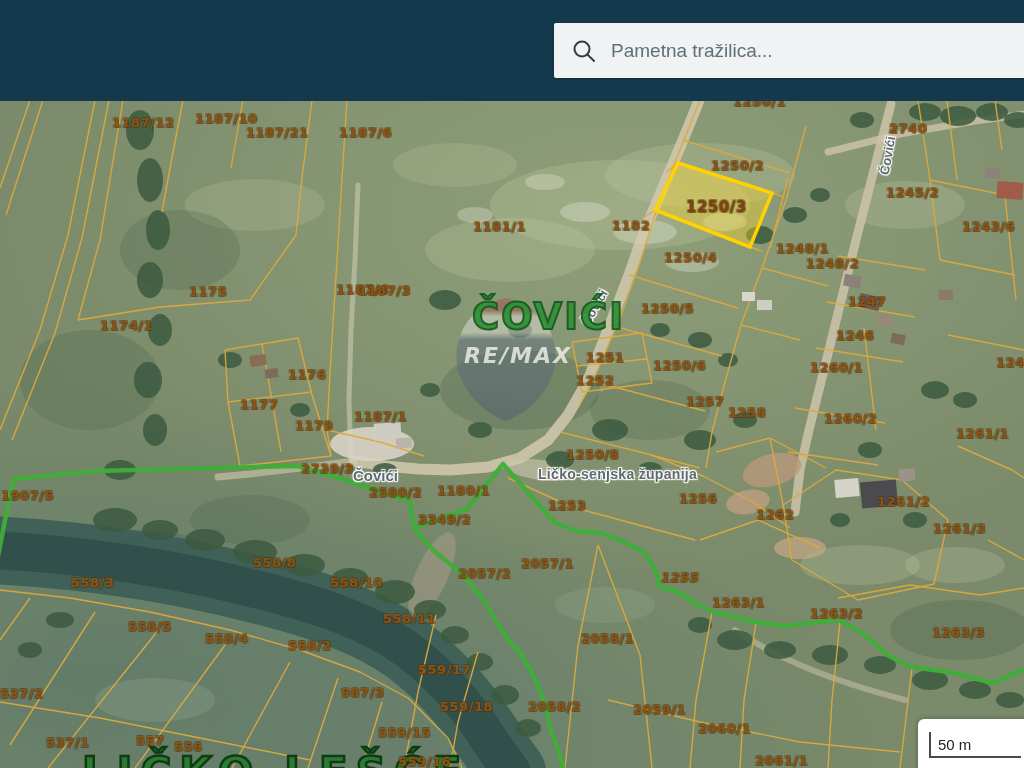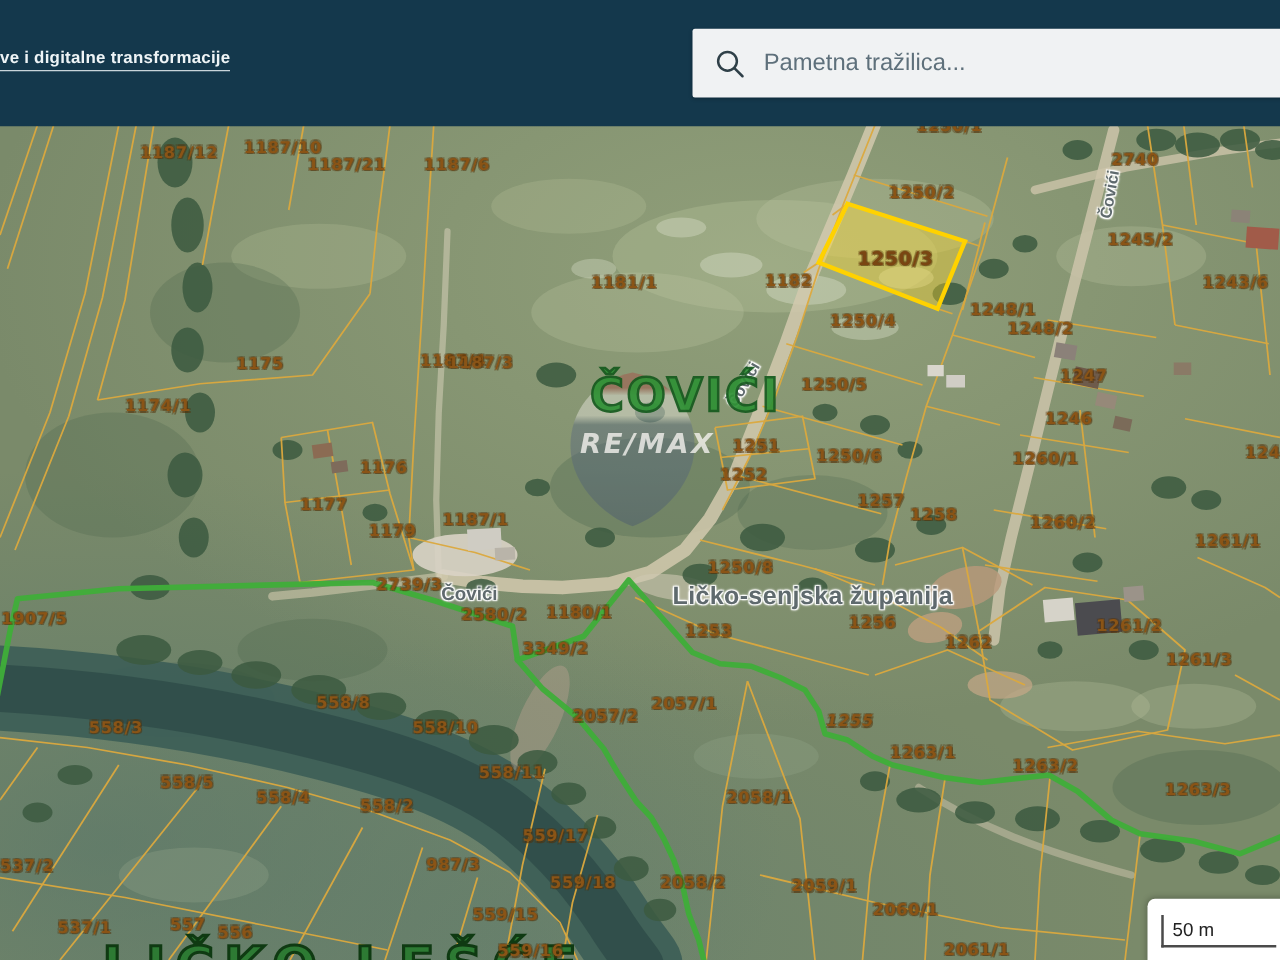--- a/index.html
+++ b/index.html
@@ -50,21 +50,21 @@
     text-shadow: 1px 1px 0 rgba(82,48,8,.5), -1px -1px 0 rgba(82,48,8,.35),
                  1px -1px 0 rgba(82,48,8,.35), -1px 1px 0 rgba(82,48,8,.35);
   }
   .plabel.hl { font-size:15px; color:#7a4512; }
   .place, .county, .rlabel {
     position:absolute; white-space:nowrap; font-weight:bold; color:#5f6a6e;
     text-shadow:-1px -1px 1px #fff, 1px -1px 1px #fff, -1px 1px 1px #fff,
                  1px 1px 1px #fff, 0 0 3px #fff;
   }
   .place  { font-size:15px; }
-  .county { font-size:20px; letter-spacing:.3px; }
+  .county { font-size:14px; letter-spacing:.3px; }
   .rlabel { font-size:13px; transform-origin:center center; }
   
   #watermark { position:absolute; left:440px; top:295px; z-index:12; pointer-events:none; }
   #wm-title {
     position:absolute; left:32px; top:0; font-size:37px; font-weight:bold;
     letter-spacing:2px; color:#2f9135; -webkit-text-stroke:2px #155a1e;
     font-family:"DejaVu Sans", sans-serif; opacity:.92; white-space:nowrap;
   }
   #wm-balloon { position:absolute; left:0; top:30px; opacity:.45; }
   #wm-brand {
@@ -312,21 +312,21 @@
       </g>
     </svg>
 
     <div id="parcel-labels-layer" class="layer">
         <span class="plabel" style="left: 112px; top: 115px;">1187/12</span>
         <span class="plabel" style="left: 195px; top: 111px;">1187/10</span>
         <span class="plabel" style="left: 246px; top: 125px;">1187/21</span>
         <span class="plabel" style="left: 339px; top: 125px;">1187/6</span>
         <span class="plabel" style="left: 733px; top: 94px;">1250/1</span>
         <span class="plabel" style="left: 889px; top: 121px;">2740</span>
-        <span class="plabel" style="left: 711px; top: 147px;">1250/2</span>
+        <span class="plabel" style="left: 711px; top: 158px;">1250/2</span>
         <span class="plabel" style="left: 886px; top: 185px;">1245/2</span>
         <span class="plabel" style="left: 962px; top: 219px;">1243/6</span>
         <span class="plabel hl" style="left: 686px; top: 198px;">1250/3</span>
         <span class="plabel" style="left: 612px; top: 218px;">1182</span>
         <span class="plabel" style="left: 473px; top: 219px;">1181/1</span>
         <span class="plabel" style="left: 664px; top: 250px;">1250/4</span>
         <span class="plabel" style="left: 776px; top: 241px;">1248/1</span>
         <span class="plabel" style="left: 806px; top: 256px;">1248/2</span>
         <span class="plabel" style="left: 189px; top: 284px;">1175</span>
         <span class="plabel" style="left: 288px; top: 282px; margin-left: 48px;">1187/4</span>
@@ -418,21 +418,20 @@
 
     <div id="bottom-place">LIČKO LEŠĆE</div>
 
     <div id="scale-widget">
       <div id="scale-line"></div>
       <div id="scale-text">50 m</div>
     </div>
   </div>
 
   <div id="header" style="background:#14384c;">
-    <a id="ministry-link">ve i digitalne transformacije</a>
     <div id="search-box">
       <svg width="26" height="26" viewBox="0 0 26 26">
         <circle cx="11" cy="11" r="7.5" fill="none" stroke="#2f4048" stroke-width="2"></circle>
         <line x1="16.5" y1="16.5" x2="23" y2="23" stroke="#2f4048" stroke-width="2" stroke-linecap="round"></line>
       </svg>
       <input id="search-input" type="text" placeholder="Pametna tražilica..." style="">
     </div>
   </div>
 
 </div>

